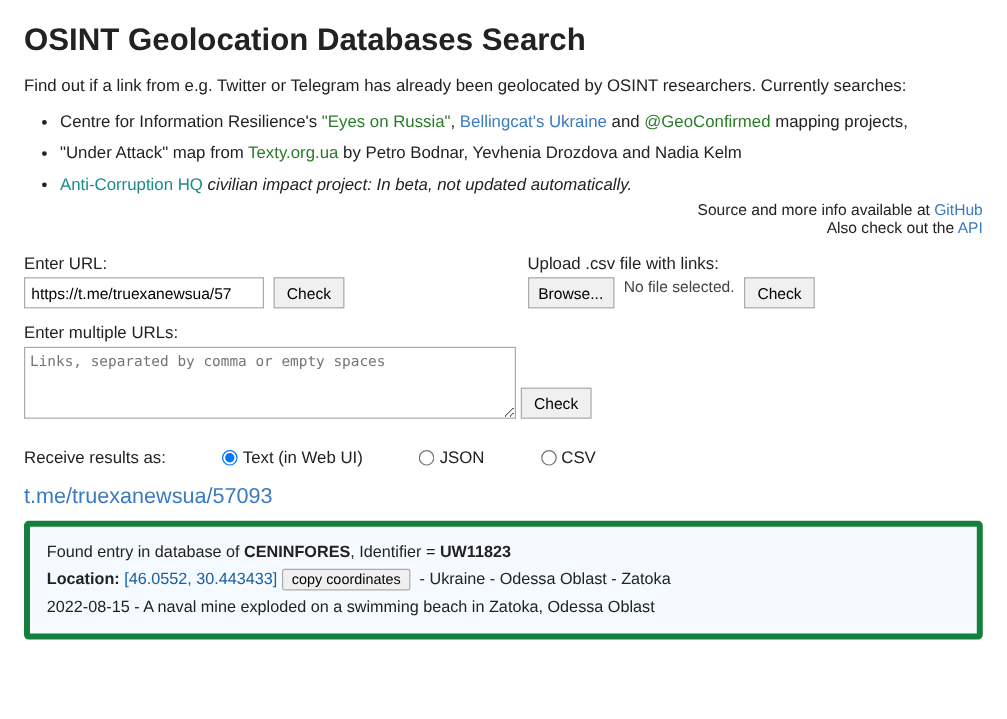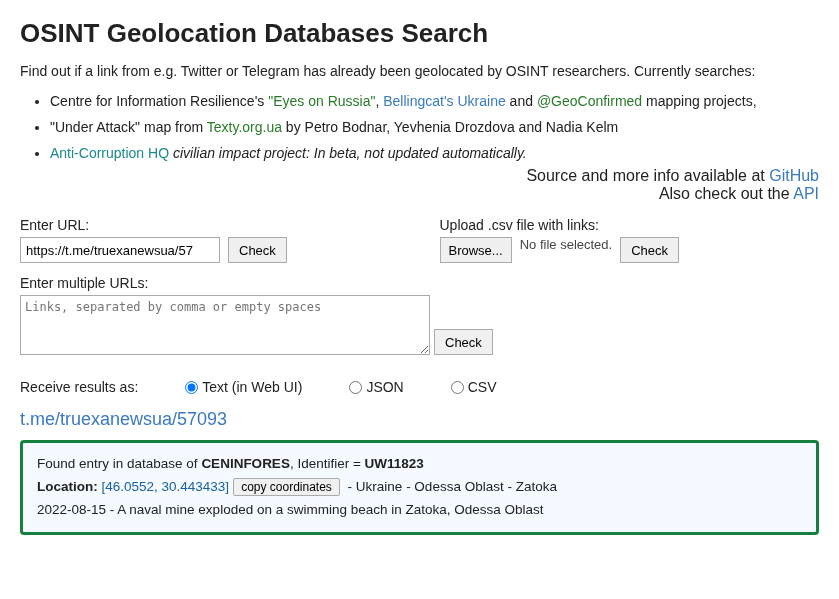--- a/index.html
+++ b/index.html
@@ -26,21 +26,21 @@
     }
     ul.sources li {
       margin-bottom: 2px;
     }
     a { color: #3a7abf; text-decoration: none; }
     a.green { color: #2a7a2a; }
     a.teal { color: #1a8a8a; }
     .source-line {
       text-align: right;
       margin-bottom: 14px;
-      font-size: 16px;
+      font-size: 13px;
       color: #222;
     }
     .form-row {
       display: flex;
       align-items: center;
       gap: 8px;
       margin-top: 0;
       flex-wrap: wrap;
     }
     label.field-label {
@@ -128,21 +128,21 @@
       cursor: pointer;
       padding-left: 37px;
     }
     .result-link {
       color: #1a6fae;
       font-size: 18px;
       font-weight: normal;
       margin-bottom: 10px;
     }
     .result-box {
-      border: 3px solid #15803d;
+      border: 5px solid #15803d;
       background: #f4faff;
       border-radius: 4px;
       padding: 10px 14px;
       font-size: 13.5px;
       line-height: 1.7;
     }
     .result-box strong { font-weight: bold; }
     .coords-link {
       color: #1a5fa0;
       text-decoration: none;

